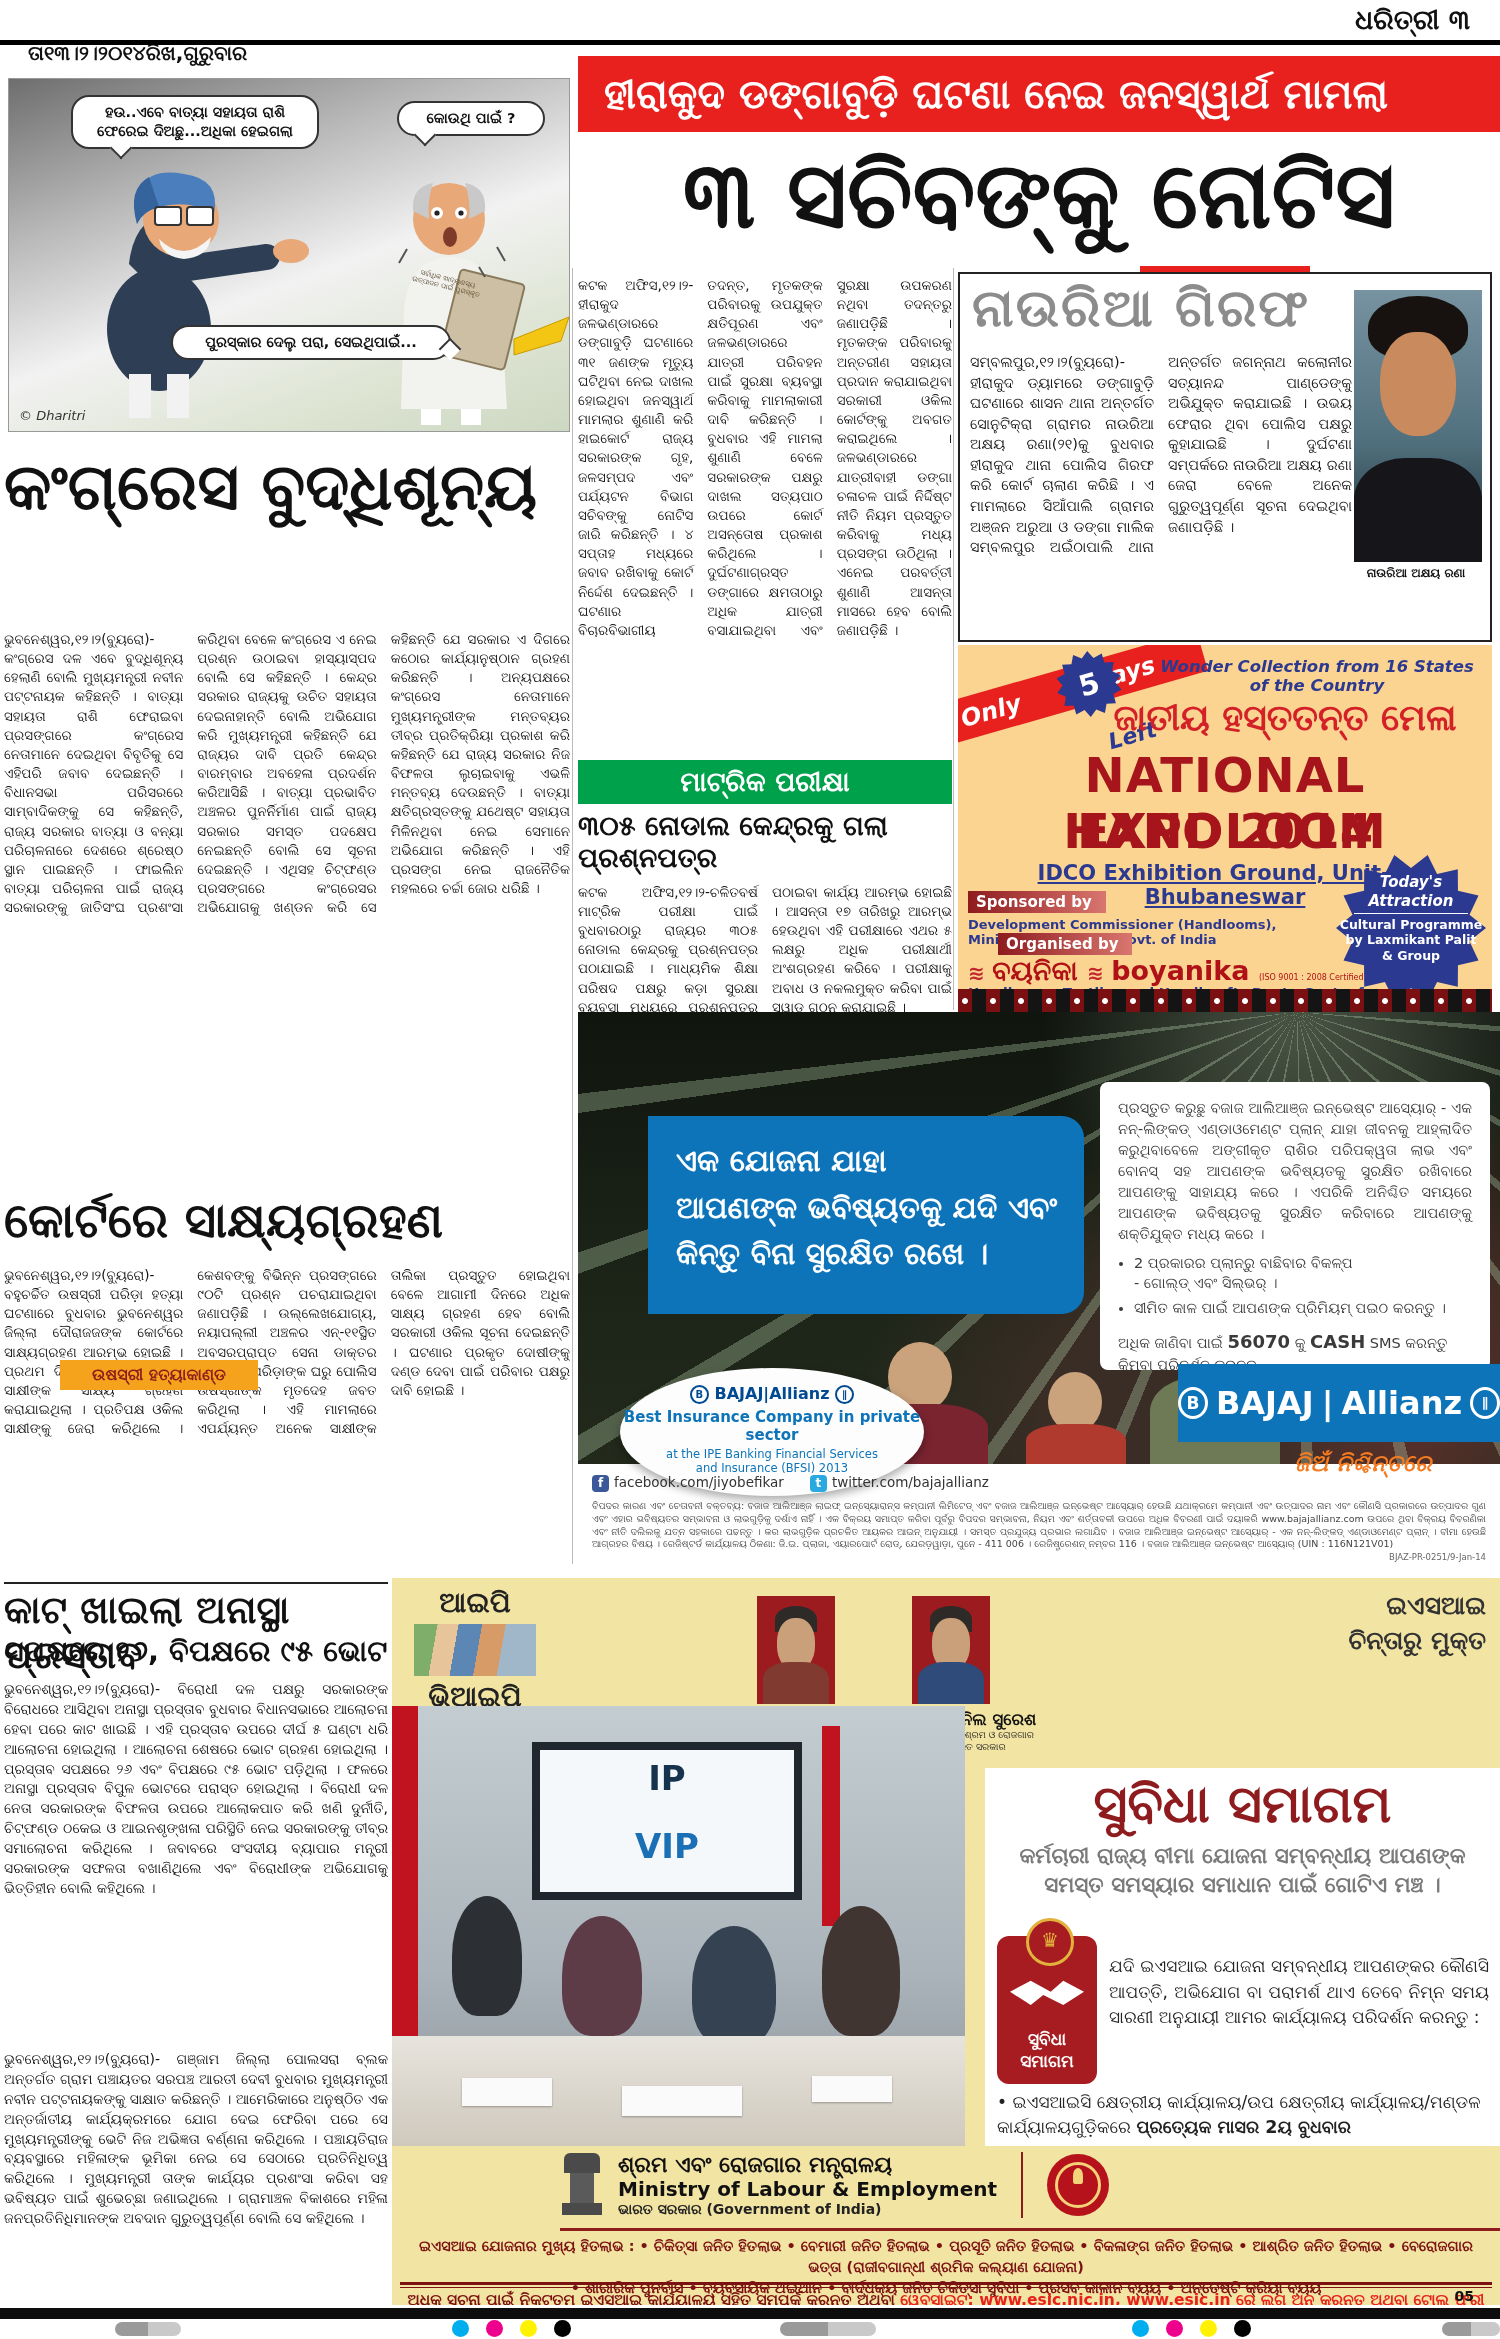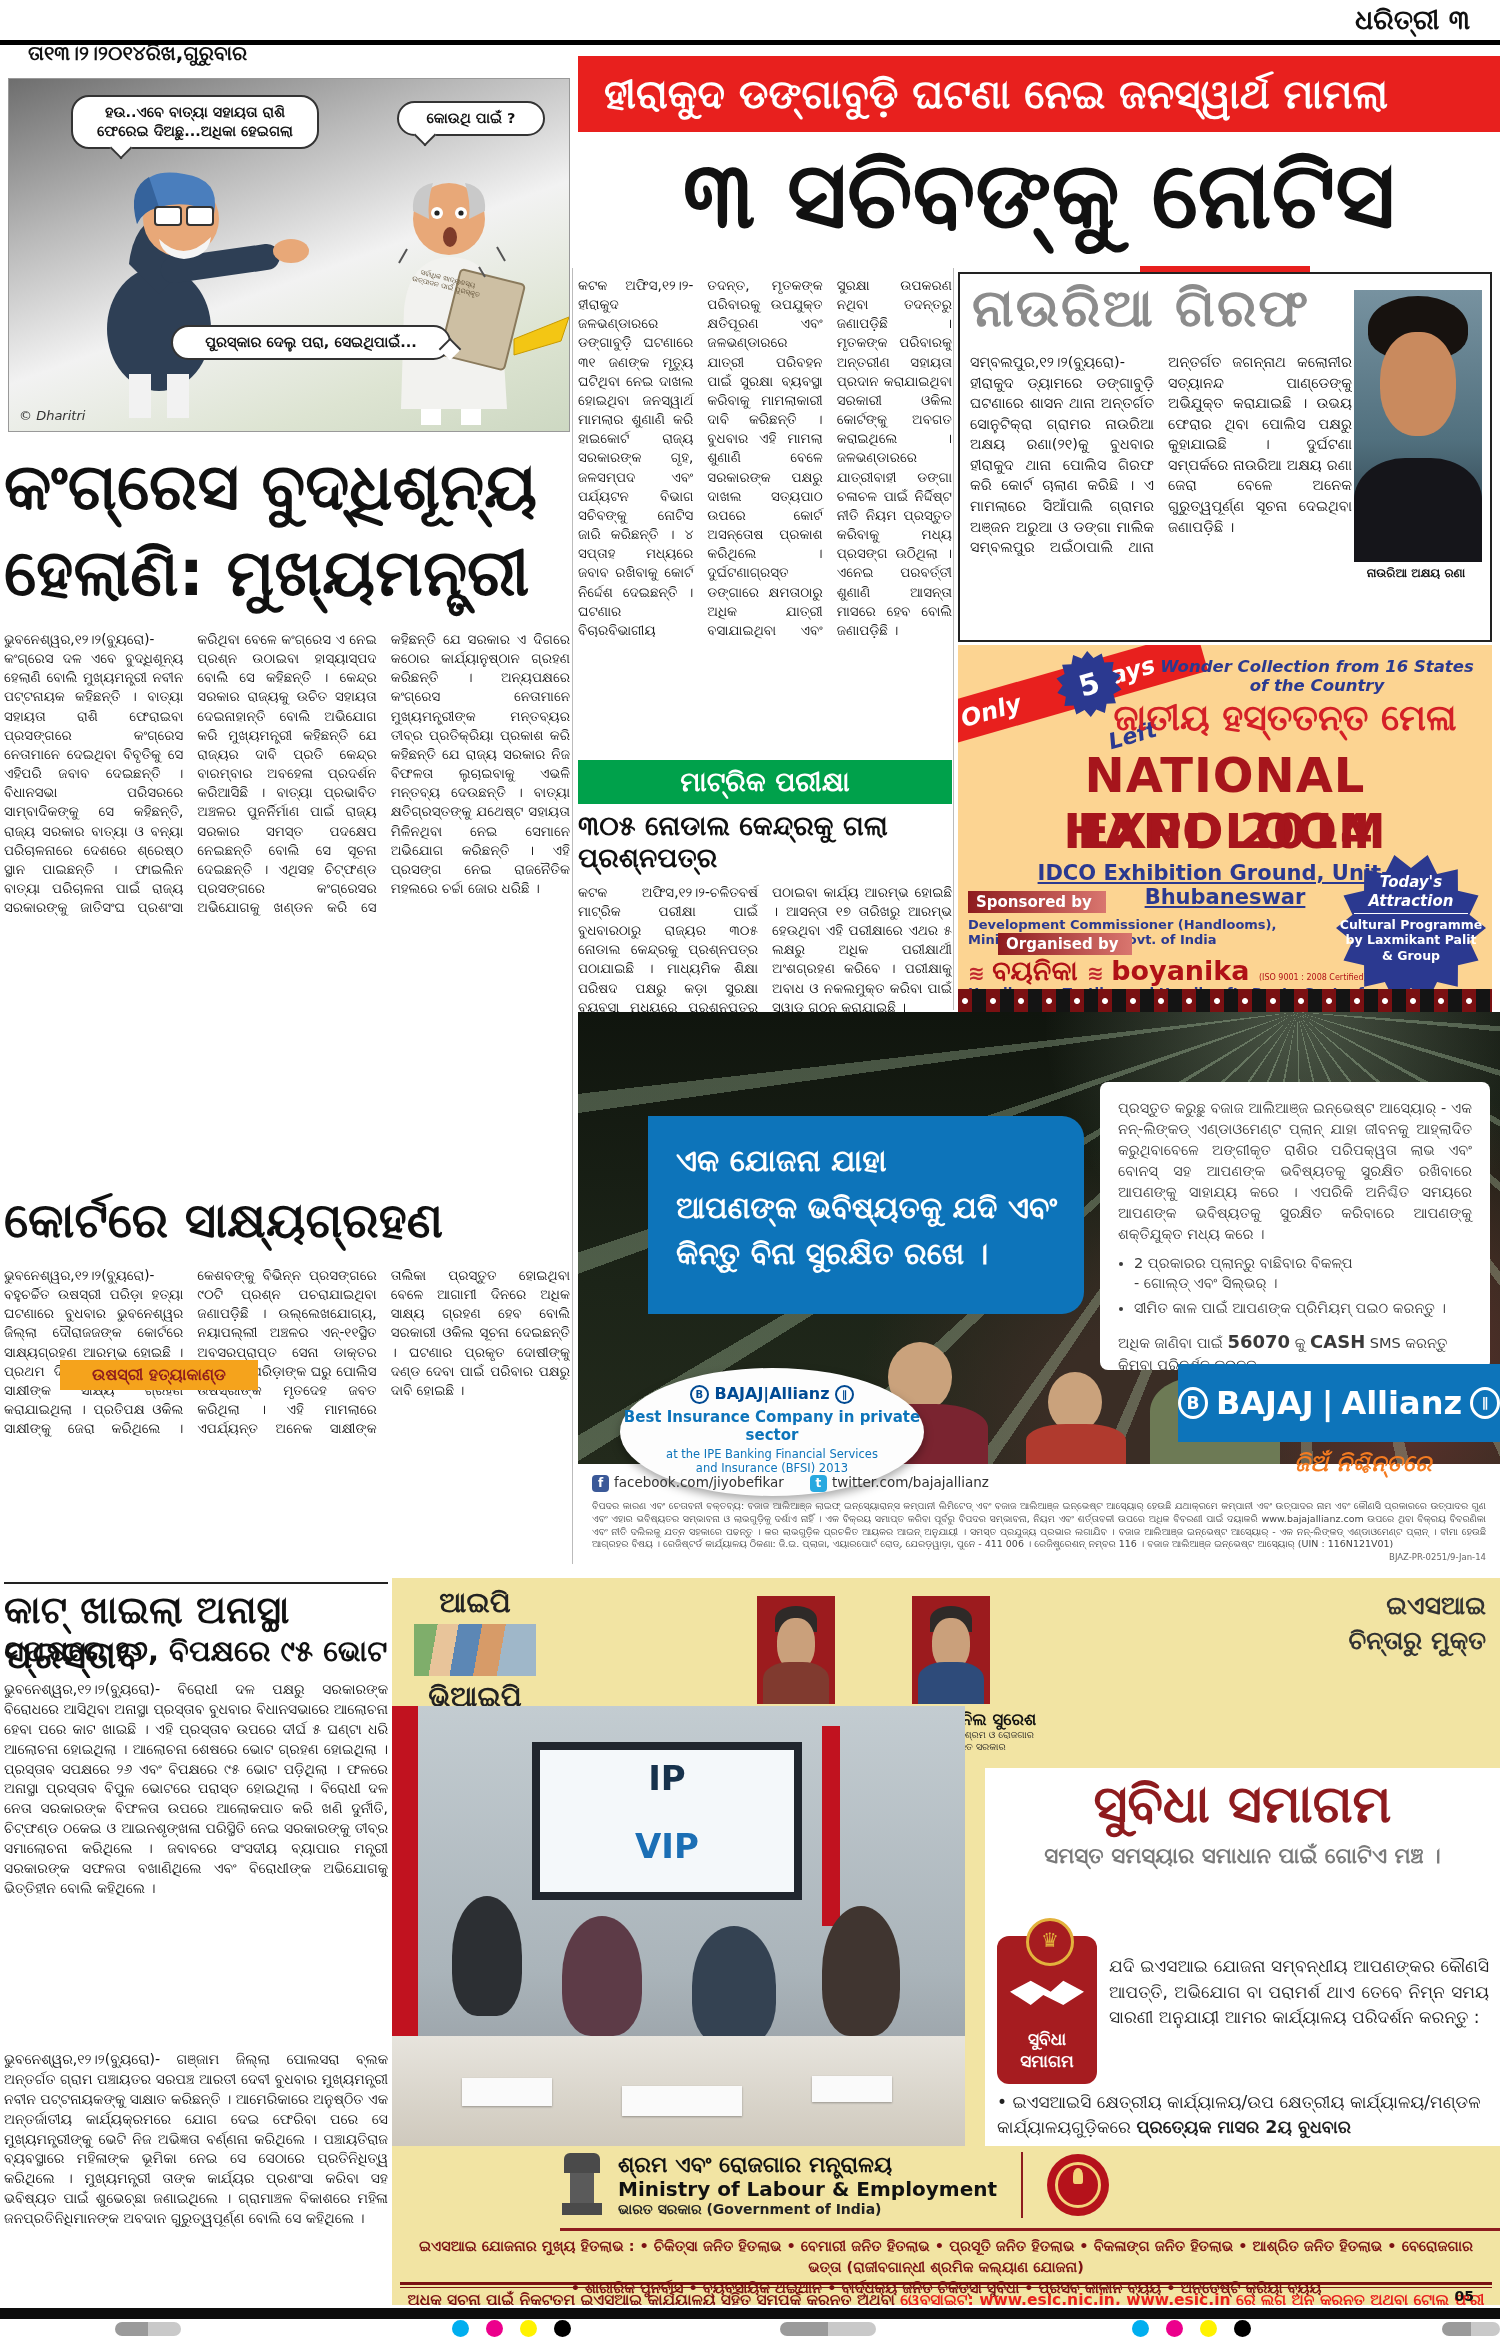--- a/index.html
+++ b/index.html
@@ -251,21 +251,20 @@
       <div class="np-hair"></div>
         <div class="np-face"></div>
         <div class="np-jacket"></div>
     </div>
     <div class="abs" id="nauria-caption">ନାଉରିଆ ଅକ୍ଷୟ ରଣା</div>
     <div class="abs odbody jt cols2" id="nauria-body" style="font-size:14.5px;">ସମ୍ବଲପୁର,୧୨।୨(ବ୍ୟୁରୋ)-ହୀରାକୁଦ ଡ୍ୟାମରେ ଡଙ୍ଗାବୁଡ଼ି ଘଟଣାରେ ଶାସନ ଥାନା ଅନ୍ତର୍ଗତ ସୋନୁଟିକ୍ରା ଗ୍ରାମର ନାଉରିଆ ଅକ୍ଷୟ ରଣା(୨୧)କୁ ବୁଧବାର ହୀରାକୁଦ ଥାନା ପୋଲିସ ଗିରଫ କରି କୋର୍ଟ ଚାଲାଣ କରିଛି । ଏ ମାମଲାରେ ସିଆଁପାଲି ଗ୍ରାମର ଅଞ୍ଜନ ଅରୁଆ ଓ ଡଙ୍ଗା ମାଲିକ ସମ୍ବଲପୁର ଅଇଁଠାପାଲି ଥାନା ଅନ୍ତର୍ଗତ ଜଗନ୍ନାଥ କଲୋନୀର ସତ୍ୟାନନ୍ଦ ପାଣ୍ଡେଙ୍କୁ ଅଭିଯୁକ୍ତ କରାଯାଇଛି । ଉଭୟ ଫେରାର ଥିବା ପୋଲିସ ପକ୍ଷରୁ କୁହାଯାଇଛି । ଦୁର୍ଘଟଣା ସମ୍ପର୍କରେ ନାଉରିଆ ଅକ୍ଷୟ ରଣା ଜେରା ବେଳେ ଅନେକ ଗୁରୁତ୍ୱପୂର୍ଣ୍ଣ ସୂଚନା ଦେଇଥିବା ଜଣାପଡ଼ିଛି ।</div>
   </div>
 
   <div class="abs" id="congress-h">
     <div>କଂଗ୍ରେସ ବୁଦ୍ଧିଶୂନ୍ୟ</div>
-    <div>ହେଲାଣି: ମୁଖ୍ୟମନ୍ତ୍ରୀ</div>
   </div>
   <div class="abs odbody jt cols3" id="congress-body">ଭୁବନେଶ୍ୱର,୧୨।୨(ବ୍ୟୁରୋ)- କଂଗ୍ରେସ ଦଳ ଏବେ ବୁଦ୍ଧିଶୂନ୍ୟ ହେଲାଣି ବୋଲି ମୁଖ୍ୟମନ୍ତ୍ରୀ ନବୀନ ପଟ୍ଟନାୟକ କହିଛନ୍ତି । ବାତ୍ୟା ସହାୟତା ରାଶି ଫେରାଇବା ପ୍ରସଙ୍ଗରେ କଂଗ୍ରେସ ନେତାମାନେ ଦେଇଥିବା ବିବୃତିକୁ ସେ ଏହିପରି ଜବାବ ଦେଇଛନ୍ତି । ବିଧାନସଭା ପରିସରରେ ସାମ୍ବାଦିକଙ୍କୁ ସେ କହିଛନ୍ତି, ରାଜ୍ୟ ସରକାର ବାତ୍ୟା ଓ ବନ୍ୟା ପରିଚାଳନାରେ ଦେଶରେ ଶ୍ରେଷ୍ଠ ସ୍ଥାନ ପାଇଛନ୍ତି । ଫାଇଲିନ ବାତ୍ୟା ପରିଚାଳନା ପାଇଁ ରାଜ୍ୟ ସରକାରଙ୍କୁ ଜାତିସଂଘ ପ୍ରଶଂସା କରିଥିବା ବେଳେ କଂଗ୍ରେସ ଏ ନେଇ ପ୍ରଶ୍ନ ଉଠାଇବା ହାସ୍ୟାସ୍ପଦ ବୋଲି ସେ କହିଛନ୍ତି । କେନ୍ଦ୍ର ସରକାର ରାଜ୍ୟକୁ ଉଚିତ ସହାୟତା ଦେଇନାହାନ୍ତି ବୋଲି ଅଭିଯୋଗ କରି ମୁଖ୍ୟମନ୍ତ୍ରୀ କହିଛନ୍ତି ଯେ ରାଜ୍ୟର ଦାବି ପ୍ରତି କେନ୍ଦ୍ର ବାରମ୍ବାର ଅବହେଳା ପ୍ରଦର୍ଶନ କରିଆସିଛି । ବାତ୍ୟା ପ୍ରଭାବିତ ଅଞ୍ଚଳର ପୁନର୍ନିର୍ମାଣ ପାଇଁ ରାଜ୍ୟ ସରକାର ସମସ୍ତ ପଦକ୍ଷେପ ନେଇଛନ୍ତି ବୋଲି ସେ ସୂଚନା ଦେଇଛନ୍ତି । ଏଥିସହ ଚିଟ୍‌ଫଣ୍ଡ ପ୍ରସଙ୍ଗରେ କଂଗ୍ରେସର ଅଭିଯୋଗକୁ ଖଣ୍ଡନ କରି ସେ କହିଛନ୍ତି ଯେ ସରକାର ଏ ଦିଗରେ କଠୋର କାର୍ଯ୍ୟାନୁଷ୍ଠାନ ଗ୍ରହଣ କରିଛନ୍ତି । ଅନ୍ୟପକ୍ଷରେ କଂଗ୍ରେସ ନେତାମାନେ ମୁଖ୍ୟମନ୍ତ୍ରୀଙ୍କ ମନ୍ତବ୍ୟର ତୀବ୍ର ପ୍ରତିକ୍ରିୟା ପ୍ରକାଶ କରି କହିଛନ୍ତି ଯେ ରାଜ୍ୟ ସରକାର ନିଜ ବିଫଳତା ଲୁଚାଇବାକୁ ଏଭଳି ମନ୍ତବ୍ୟ ଦେଉଛନ୍ତି । ବାତ୍ୟା କ୍ଷତିଗ୍ରସ୍ତଙ୍କୁ ଯଥେଷ୍ଟ ସହାୟତା ମିଳିନଥିବା ନେଇ ସେମାନେ ଅଭିଯୋଗ କରିଛନ୍ତି । ଏହି ପ୍ରସଙ୍ଗ ନେଇ ରାଜନୈତିକ ମହଲରେ ଚର୍ଚ୍ଚା ଜୋର ଧରିଛି ।</div>
 
   <div class="abs" id="matric">
     <div id="matric-tag">ମାଟ୍ରିକ ପରୀକ୍ଷା</div>
     <div id="matric-headline">୩୦୫ ନୋଡାଲ କେନ୍ଦ୍ରକୁ ଗଲା ପ୍ରଶ୍ନପତ୍ର</div>
     <div class="odbody jt cols2" id="matric-body">କଟକ ଅଫିସ,୧୨।୨-ଚଳିତବର୍ଷ ମାଟ୍ରିକ ପରୀକ୍ଷା ପାଇଁ ବୁଧବାରଠାରୁ ରାଜ୍ୟର ୩୦୫ ନୋଡାଲ କେନ୍ଦ୍ରକୁ ପ୍ରଶ୍ନପତ୍ର ପଠାଯାଇଛି । ମାଧ୍ୟମିକ ଶିକ୍ଷା ପରିଷଦ ପକ୍ଷରୁ କଡ଼ା ସୁରକ୍ଷା ବ୍ୟବସ୍ଥା ମଧ୍ୟରେ ପ୍ରଶ୍ନପତ୍ର ପଠାଇବା କାର୍ଯ୍ୟ ଆରମ୍ଭ ହୋଇଛି । ଆସନ୍ତା ୧୭ ତାରିଖରୁ ଆରମ୍ଭ ହେଉଥିବା ଏହି ପରୀକ୍ଷାରେ ଏଥର ୫ ଲକ୍ଷରୁ ଅଧିକ ପରୀକ୍ଷାର୍ଥୀ ଅଂଶଗ୍ରହଣ କରିବେ । ପରୀକ୍ଷାକୁ ଅବାଧ ଓ ନକଲମୁକ୍ତ କରିବା ପାଇଁ ସ୍କ୍ୱାଡ଼ ଗଠନ କରାଯାଇଛି ।</div>
   </div>
 
   <div class="abs" id="court-h">କୋର୍ଟରେ ସାକ୍ଷ୍ୟଗ୍ରହଣ ଆରମ୍ଭ</div>
@@ -410,20 +409,21 @@
       <div class="bp-person" style="left:430px;top:200px;width:78px;height:130px;background:#403530;"></div>
       <div id="bp-desk"></div>
       <div class="bp-paper" style="left:70px;bottom:40px;width:90px;height:28px;"></div>
       <div class="bp-paper" style="left:230px;bottom:30px;width:120px;height:30px;"></div>
       <div class="bp-paper" style="left:420px;bottom:44px;width:80px;height:26px;"></div>
     </div>
 
     <div id="suvidha">
       <div id="suvidha-title">ସୁବିଧା ସମାଗମ</div>
       <div id="suvidha-sub">
+        <div>କର୍ମଚାରୀ ରାଜ୍ୟ ବୀମା ଯୋଜନା ସମ୍ବନ୍ଧୀୟ ଆପଣଙ୍କ</div>
         <div>ସମସ୍ତ ସମସ୍ୟାର ସମାଧାନ ପାଇଁ ଗୋଟିଏ ମଞ୍ଚ ।</div>
       </div>
       <div id="suvidha-logo">
         <div class="badge">♛</div>
         <div class="hs"></div>
         <div class="lt"><span>ସୁବିଧା</span><br><span>ସମାଗମ</span></div>
       </div>
       <div id="suvidha-body">ଯଦି ଇଏସଆଇ ଯୋଜନା ସମ୍ବନ୍ଧୀୟ ଆପଣଙ୍କର କୌଣସି ଆପତ୍ତି, ଅଭିଯୋଗ ବା ପରାମର୍ଶ ଥାଏ ତେବେ ନିମ୍ନ ସମୟ ସାରଣୀ ଅନୁଯାୟୀ ଆମର କାର୍ଯ୍ୟାଳୟ ପରିଦର୍ଶନ କରନ୍ତୁ :</div>
       <div id="suvidha-bullets">
         <div>• <span>ଇଏସଆଇସି କ୍ଷେତ୍ରୀୟ କାର୍ଯ୍ୟାଳୟ/ଉପ କ୍ଷେତ୍ରୀୟ କାର୍ଯ୍ୟାଳୟ/ମଣ୍ଡଳ କାର୍ଯ୍ୟାଳୟଗୁଡ଼ି​କରେ </span><b>ପ୍ରତ୍ୟେକ ମାସର 2ୟ ବୁଧବାର</b></div>

